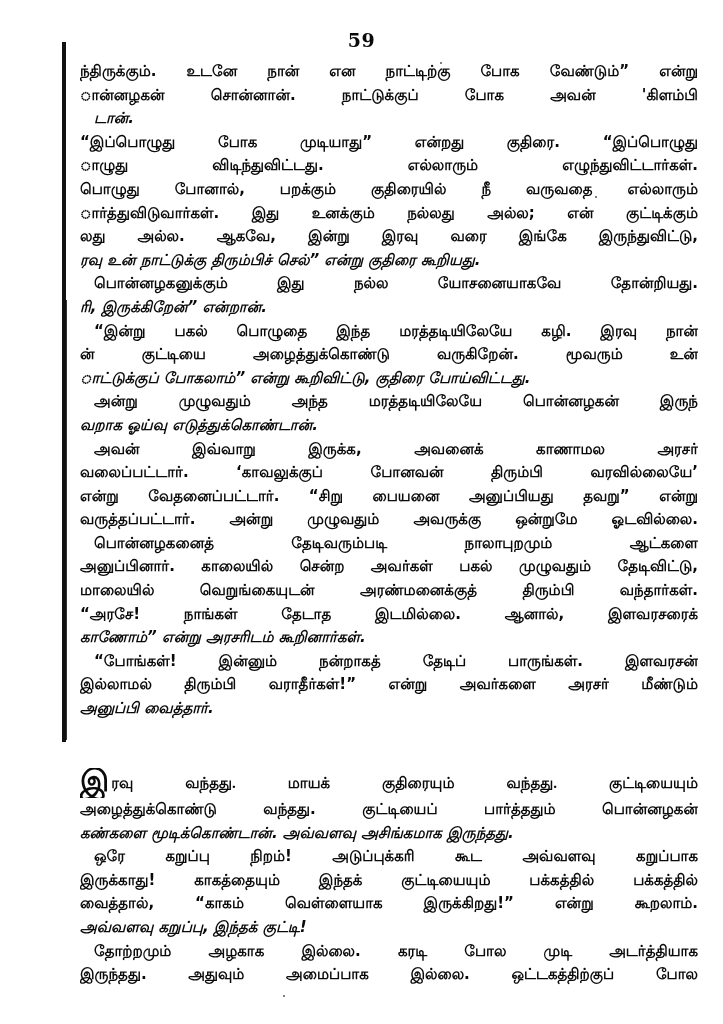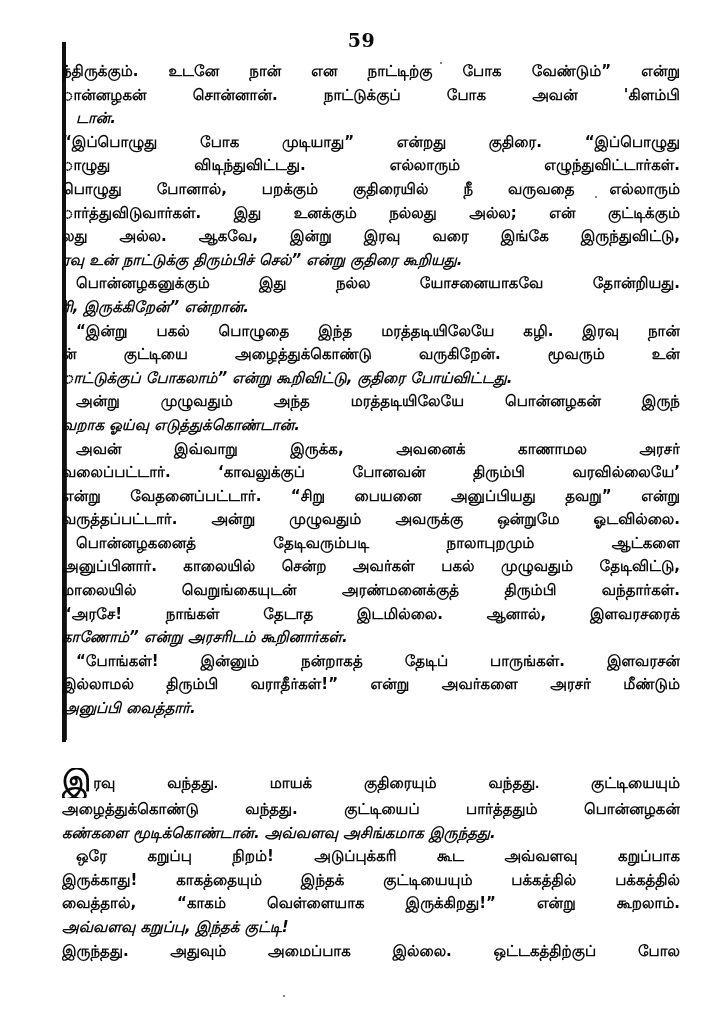--- a/index.html
+++ b/index.html
@@ -43,21 +43,21 @@
       width: 723px;
       top: 29px;
       text-align: center;
       font-family: "DejaVu Serif", "Liberation Serif", serif;
       font-weight: bold;
       font-size: 19px;
       letter-spacing: 0.5px;
     }
     .text-block {
       position: absolute;
-      left: 62px;
+      left: 80px;
       width: 618px;
     }
     .line {
       height: 23.6px;
       line-height: 23.6px;
       font-size: 15px;
       font-weight: bold;
       white-space: nowrap;
       overflow: hidden;
       text-align: justify;
@@ -134,19 +134,20 @@
   <div class="text-block block-2" id="section2">
     <div class="line first-drop">
       <span class="dropcap">இ</span><span>ரவு வந்தது. மாயக் குதிரையும் வந்தது. குட்டியையும்</span>
     </div>
   <div class="line">அழைத்துக்கொண்டு வந்தது. குட்டியைப் பார்த்ததும் பொன்னழகன்</div>
       <div class="line last">கண்களை மூடிக்கொண்டான். அவ்வளவு அசிங்கமாக இருந்தது.</div>
       <div class="line indent">ஒரே கறுப்பு நிறம்! அடுப்புக்கரி கூட அவ்வளவு கறுப்பாக</div>
       <div class="line">இருக்காது! காகத்தையும் இந்தக் குட்டியையும் பக்கத்தில் பக்கத்தில்</div>
       <div class="line">வைத்தால், “காகம் வெள்ளையாக இருக்கிறது!” என்று கூறலாம்.</div>
       <div class="line last">அவ்வளவு கறுப்பு, இந்தக் குட்டி!</div>
+      <div class="line indent">தோற்றமும் அழகாக இல்லை. கரடி போல முடி அடர்த்தியாக</div>
       <div class="line">இருந்தது. அதுவும் அமைப்பாக இல்லை. ஒட்டகத்திற்குப் போல</div>
     </div>
 
   <span class="speck" style="left:440px;top:62px"></span>
   <span class="speck" style="left:595px;top:196px"></span>
   <span class="speck" style="left:283px;top:995px"></span>
 </div>
 
 </body></html>

